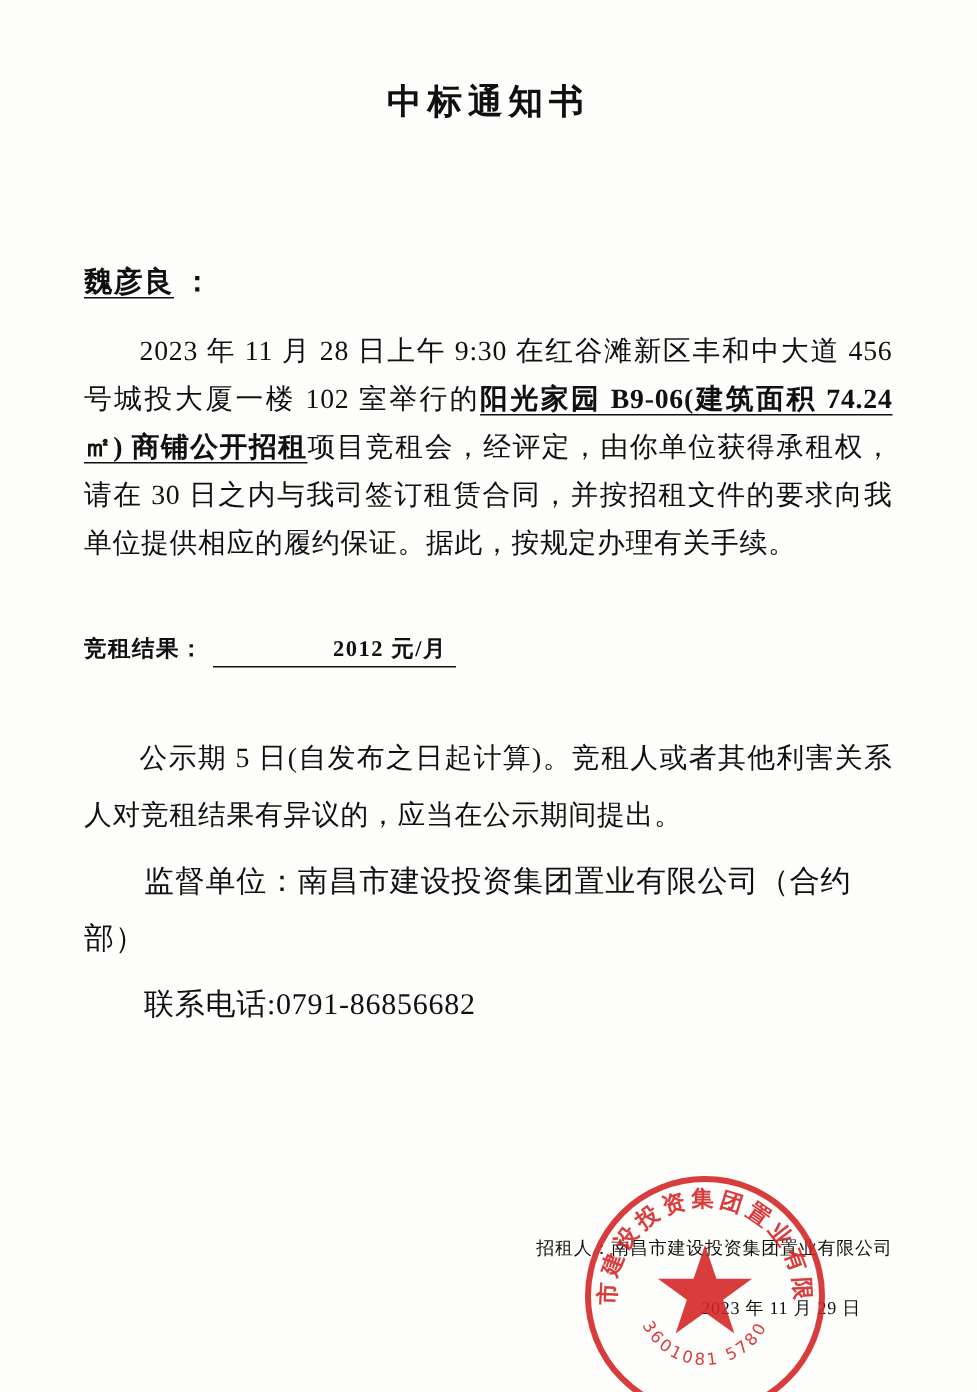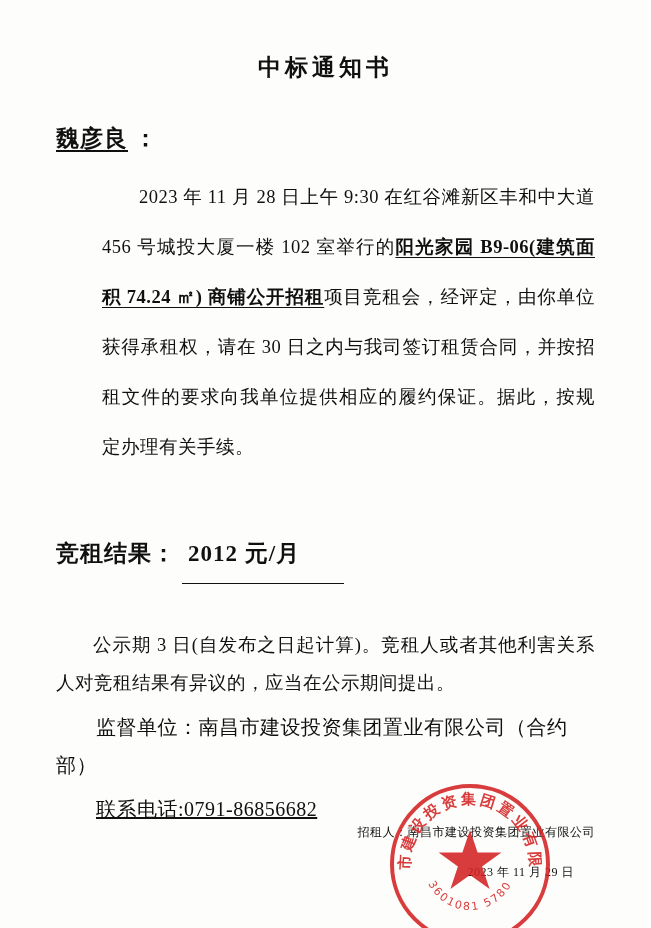--- a/index.html
+++ b/index.html
@@ -25,85 +25,82 @@
   .doc-title {
     text-align: center;
     font-size: 23px;
     font-weight: bold;
     letter-spacing: 4px;
     margin-top: 52px;
     margin-bottom: 0;
     font-family: "DejaVu Serif", "Liberation Serif", serif;
   }
   .recipient {
-    margin-top: 40px;
-    font-size: 23px;
+    margin-top: 92px;
+    font-size: 19px;
     font-weight: bold;
     letter-spacing: 1px;
   }
   .recipient .name {
     text-decoration: underline;
     text-underline-offset: 4px;
   }
   .recipient .colon {
     padding-left: 6px;
   }
   .body-para {
     margin-top: 18px;
     font-size: 18.5px;
-    line-height: 50px;
+    line-height: 32px;
     text-align: justify;
     text-indent: 2em;
     letter-spacing: 0.5px;
-    margin-left: 46px;
   }
   .em-ul {
     font-weight: bold;
     text-decoration: underline;
     text-underline-offset: 4px;
   }
   .result-line {
     margin-top: 44px;
-    font-size: 23px;
+    font-size: 15px;
     font-weight: bold;
     letter-spacing: 1px;
     display: flex;
     align-items: baseline;
   }
   .result-line .label {
     white-space: nowrap;
   }
   .result-line .value {
     display: inline-block;
     min-width: 150px;
     border-bottom: 1.5px solid #111;
-    text-align: left;
-    padding: 0 6px 14px 6px;
+    text-align: right;
+    padding: 0 6px 2px 6px;
     margin-left: 6px;
     font-weight: bold;
-    margin-top: 22px;
   }
   .notice-para {
     margin-top: 42px;
     font-size: 18.5px;
     line-height: 38px;
     text-align: justify;
     text-indent: 2em;
     letter-spacing: 0.5px;
   }
   .contact-line {
     margin-top: 6px;
     font-size: 20px;
     line-height: 38px;
     text-indent: 2em;
     letter-spacing: 0.5px;
   }
   .contact-line.tel {
     text-indent: 2em;
-    text-decoration: underline;
   }
   .signature-block {
     position: absolute;
     right: 56px;
     bottom: 88px;
     text-align: left;
     font-size: 12px;
     line-height: 40px;
     letter-spacing: 0.5px;
   }
@@ -136,21 +133,21 @@
 
   <div class="body-para">
     <span>2023 年 11 月 28 日上午 9:30 在红谷滩新区丰和中大道 456 号城投大厦一楼 102 室举行的</span><span class="em-ul">阳光家园 B9-06(建筑面积 74.24 ㎡) 商铺公开招租</span><span>项目竞租会，经评定，由你单位获得承租权，请在 30 日之内与我司签订租赁合同，并按招租文件的要求向我单位提供相应的履约保证。据此，按规定办理有关手续。</span>
   </div>
 
   <div class="result-line">
     <span class="label">竞租结果：</span>
     <span class="value">2012 元/月</span>
   </div>
 
-  <div class="notice-para">公示期 3 日(自发布之日起计算)。竞租人或者其他利害关系人对竞租结果有异议的，应当在公示期间提出。</div>
+  <div class="notice-para">公示期 5 日(自发布之日起计算)。竞租人或者其他利害关系人对竞租结果有异议的，应当在公示期间提出。</div>
 
   <div class="contact-line">监督单位：南昌市建设投资集团置业有限公司（合约部）</div>
   <div class="contact-line tel">联系电话:0791-86856682</div>
 
   <div class="signature-block">
     <div>招租人：南昌市建设投资集团置业有限公司</div>
     <div class="sign-date">2023 年 11 月 29 日</div>
   </div>
 
   <div class="seal">

